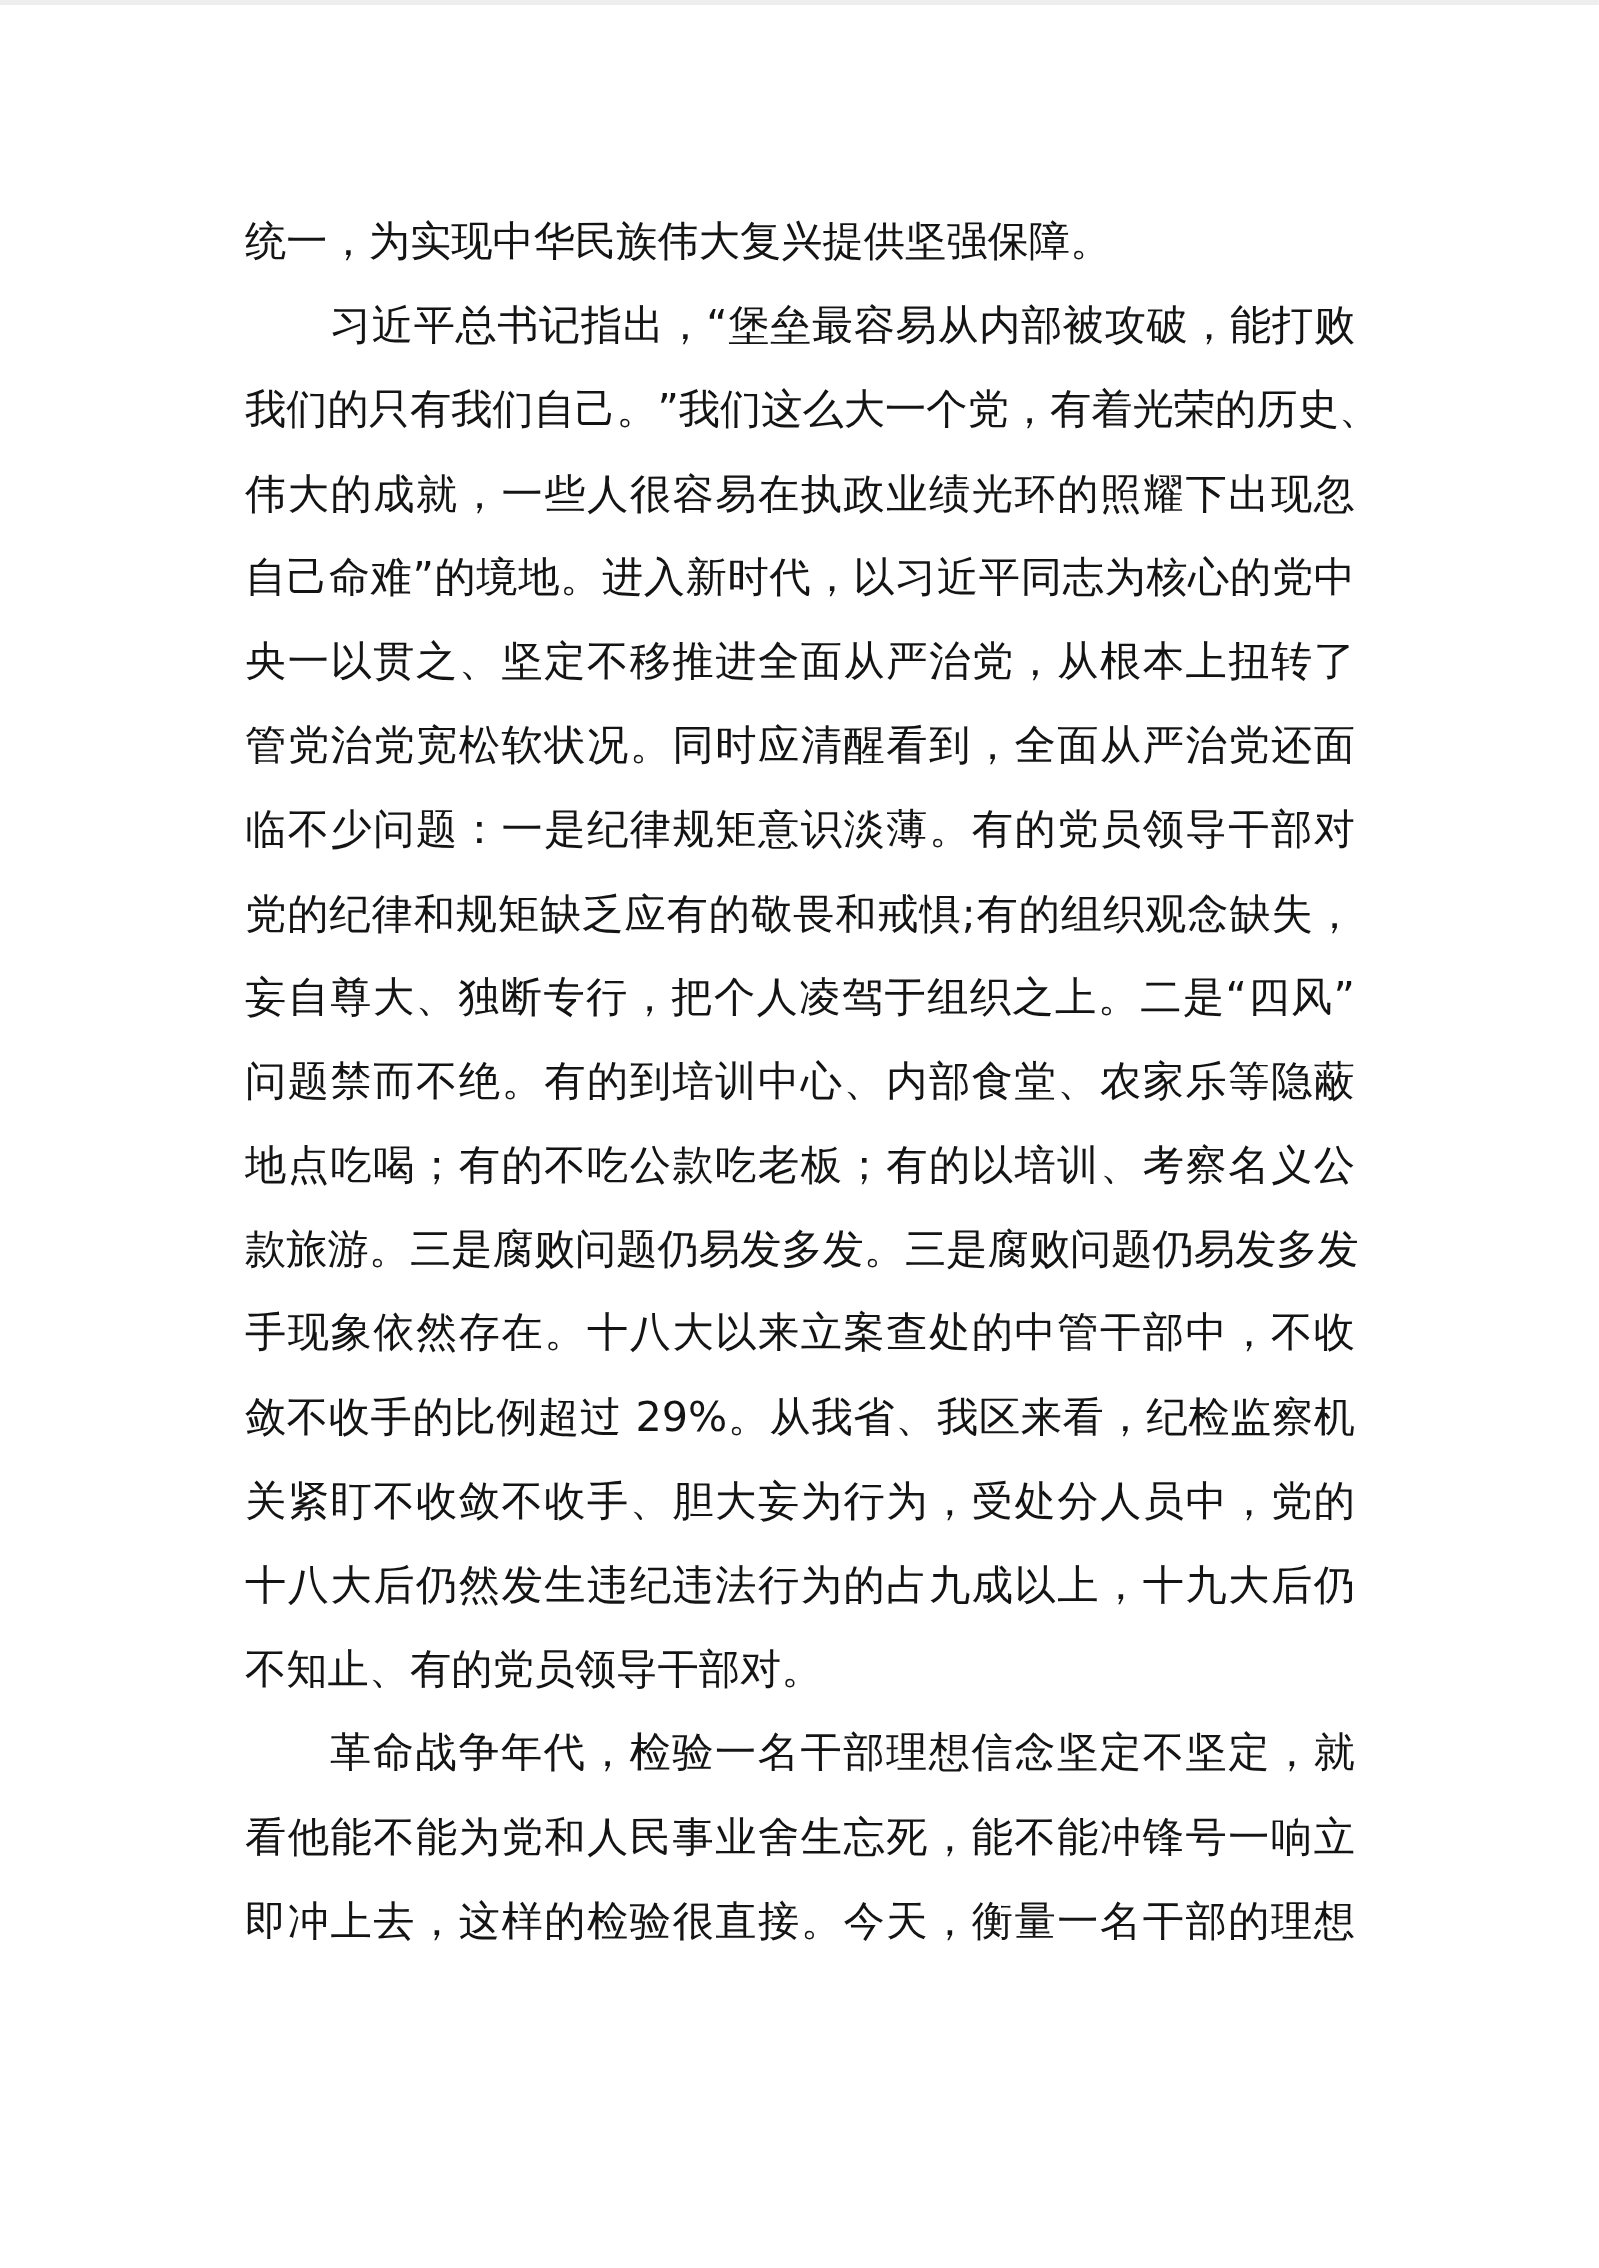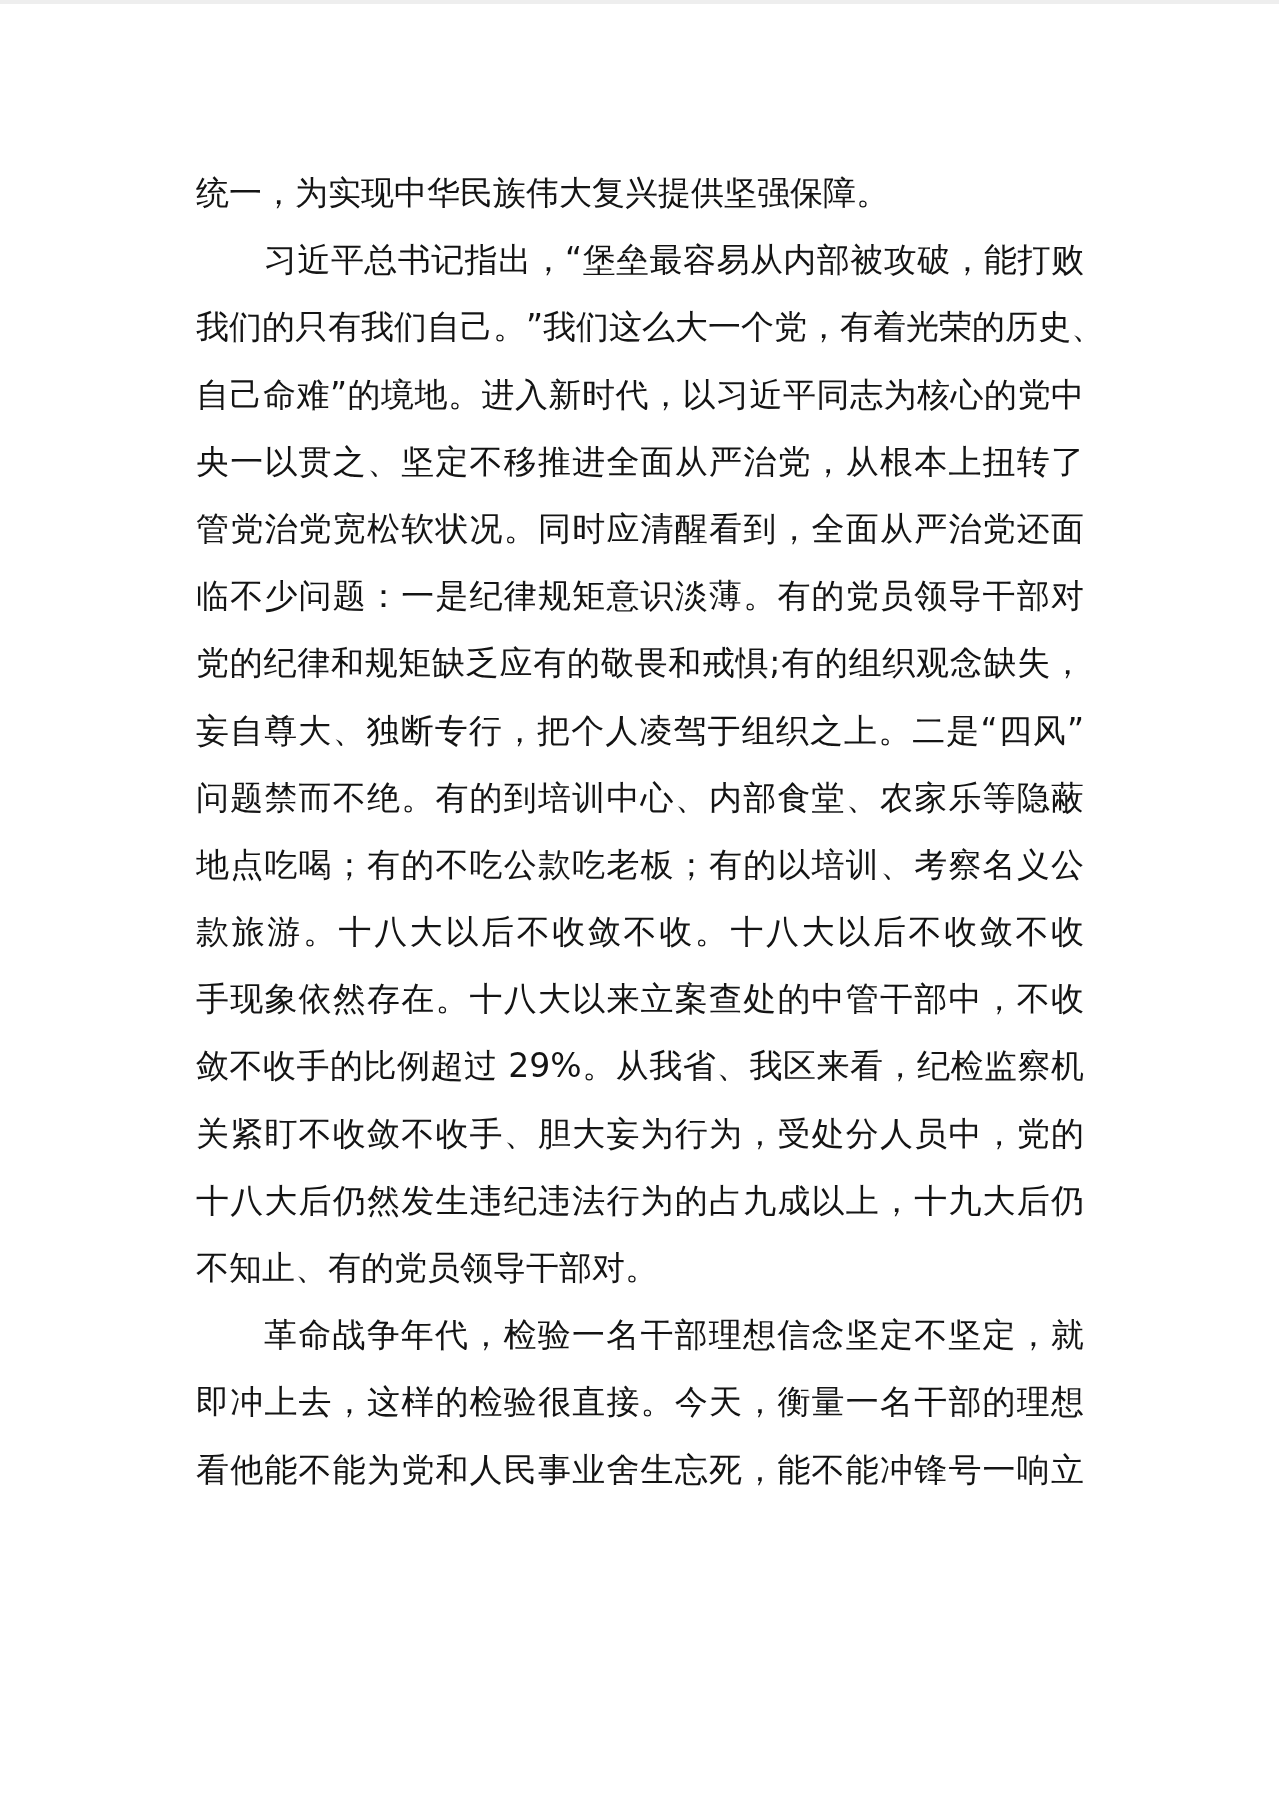--- a/index.html
+++ b/index.html
@@ -53,35 +53,36 @@
 
 <div class="page-text">
 
   <div>
     <span class="line last">统一，为实现中华民族伟大复兴提供坚强保障。</span>
   </div>
 
   <div>
     <span class="line indent">习近平总书记指出，“堡垒最容易从内部被攻破，能打败</span>
     <span class="line">我们的只有我们自己。”我们这么大一个党，有着光荣的历史、</span>
+    <span class="line">伟大的成就，一些人很容易在执政业绩光环的照耀下出现忽</span>
     <span class="line">自己命难”的境地。进入新时代，以习近平同志为核心的党中</span>
     <span class="line">央一以贯之、坚定不移推进全面从严治党，从根本上扭转了</span>
     <span class="line">管党治党宽松软状况。同时应清醒看到，全面从严治党还面</span>
     <span class="line">临不少问题：一是纪律规矩意识淡薄。有的党员领导干部对</span>
     <span class="line">党的纪律和规矩缺乏应有的敬畏和戒惧;有的组织观念缺失，</span>
     <span class="line">妄自尊大、独断专行，把个人凌驾于组织之上。二是“四风”</span>
     <span class="line">问题禁而不绝。有的到培训中心、内部食堂、农家乐等隐蔽</span>
     <span class="line">地点吃喝；有的不吃公款吃老板；有的以培训、考察名义公</span>
-    <span class="line">款旅游。十八大以后不收敛不收。十八大以后不收敛不收</span>
+    <span class="line">款旅游。三是腐败问题仍易发多发。三是腐败问题仍易发多发</span>
     <span class="line">手现象依然存在。十八大以来立案查处的中管干部中，不收</span>
     <span class="line">敛不收手的比例超过 29%。从我省、我区来看，纪检监察机</span>
     <span class="line">关紧盯不收敛不收手、胆大妄为行为，受处分人员中，党的</span>
     <span class="line">十八大后仍然发生违纪违法行为的占九成以上，十九大后仍</span>
     <span class="line last">不知止、有的党员领导干部对。</span>
   </div>
 
   <div>
     <span class="line indent">革命战争年代，检验一名干部理想信念坚定不坚定，就</span>
+    <span class="line">看他能不能为党和人民事业舍生忘死，能不能冲锋号一响立</span>
     <span class="line">即冲上去，这样的检验很直接。今天，衡量一名干部的理想</span>
-    <span class="line">看他能不能为党和人民事业舍生忘死，能不能冲锋号一响立</span>
   </div>
 
 </div>
 
 </body></html>

